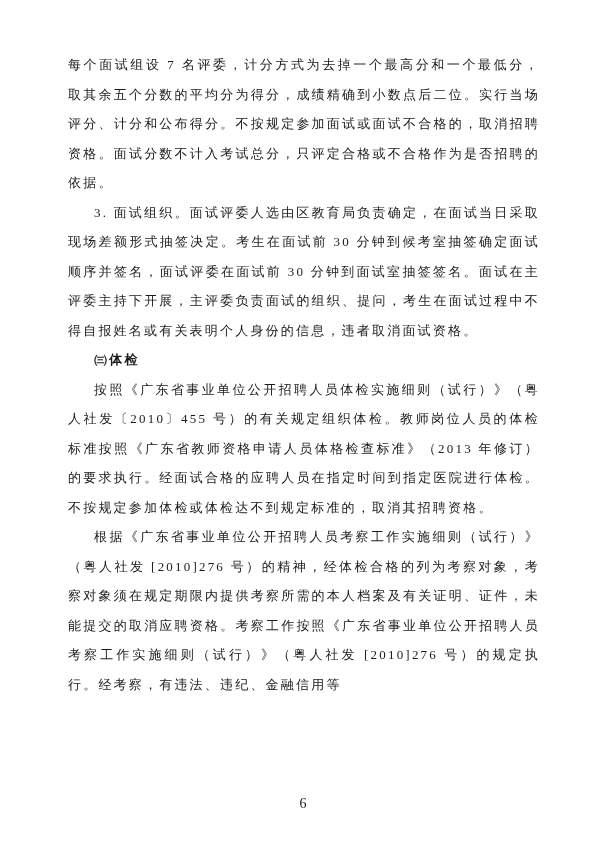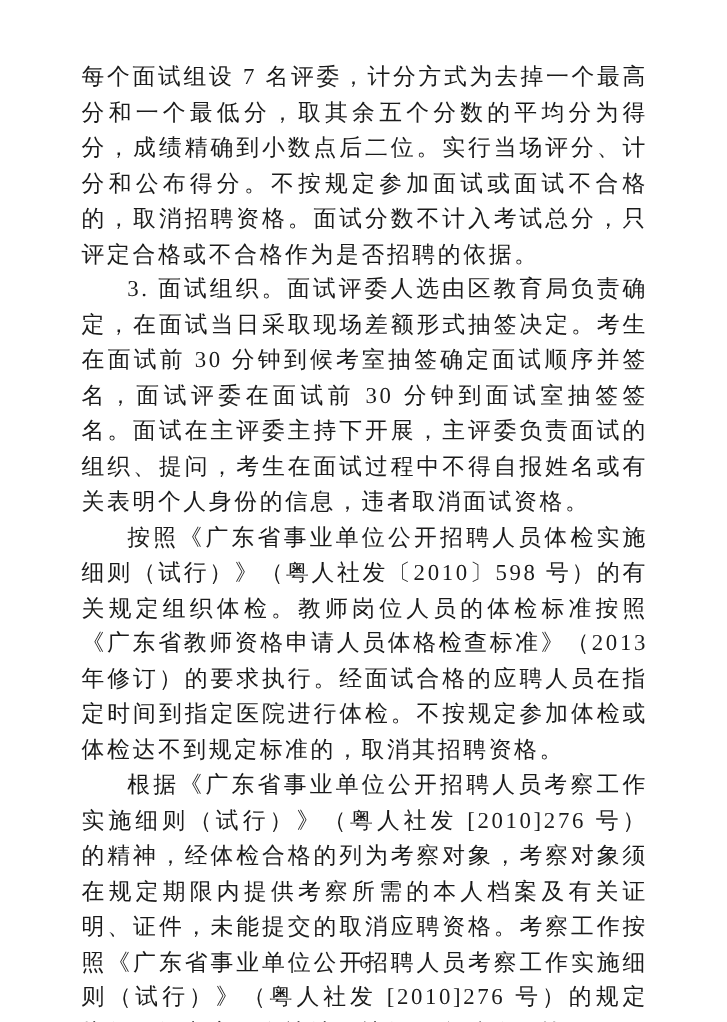--- a/index.html
+++ b/index.html
@@ -16,21 +16,21 @@
   .page {
     position: absolute;
     inset: 0;
     box-sizing: border-box;
     padding: 50px 66px 0 68px;
     background: #ffffff;
   }
   .content p,
   .content h3 {
     font-family: "Liberation Serif", "DejaVu Serif", serif;
-    font-size: 19px;
+    font-size: 13px;
     line-height: 29.5px;
     color: #1b1b1b;
     text-align: justify;
     text-justify: inter-character;
     letter-spacing: 2.2px;
     margin: 0;
     padding: 0;
     font-weight: normal;
     word-break: break-all;
   }
@@ -52,18 +52,19 @@
     color: #1b1b1b;
   }
 </style>
 </head>
 <body>
 
 <div class="page">
   <div class="content">
     <p class="body-para">每个面试组设 7 名评委，计分方式为去掉一个最高分和一个最低分，取其余五个分数的平均分为得分，成绩精确到小数点后二位。实行当场评分、计分和公布得分。不按规定参加面试或面试不合格的，取消招聘资格。面试分数不计入考试总分，只评定合格或不合格作为是否招聘的依据。</p>
     <p class="body-para indent">3. 面试组织。面试评委人选由区教育局负责确定，在面试当日采取现场差额形式抽签决定。考生在面试前 30 分钟到候考室抽签确定面试顺序并签名，面试评委在面试前 30 分钟到面试室抽签签名。面试在主评委主持下开展，主评委负责面试的组织、提问，考生在面试过程中不得自报姓名或有关表明个人身份的信息，违者取消面试资格。</p>
-    <p class="body-para indent">按照《广东省事业单位公开招聘人员体检实施细则（试行）》（粤人社发〔2010〕598 号）的有关规定组织体检。教师岗位人员的体检标准按照《广东省教师资格申请人员体格检查标准》（2013 年修订）的要求执行。经面试合格的应聘人员在指定时间到指定医院进行体检。不按规定参加体检或体检达不到规定标准的，取消其招聘资格。</p>
+    <h3 class="heading">㈢体检</h3>
+    <p class="body-para indent">按照《广东省事业单位公开招聘人员体检实施细则（试行）》（粤人社发〔2010〕455 号）的有关规定组织体检。教师岗位人员的体检标准按照《广东省教师资格申请人员体格检查标准》（2013 年修订）的要求执行。经面试合格的应聘人员在指定时间到指定医院进行体检。不按规定参加体检或体检达不到规定标准的，取消其招聘资格。</p>
     <p class="body-para indent">根据《广东省事业单位公开招聘人员考察工作实施细则（试行）》（粤人社发 [2010]276 号）的精神，经体检合格的列为考察对象，考察对象须在规定期限内提供考察所需的本人档案及有关证明、证件，未能提交的取消应聘资格。考察工作按照《广东省事业单位公开招聘人员考察工作实施细则（试行）》（粤人社发 [2010]276 号）的规定执行。经考察，有违法、违纪、金融信用等</p>
   </div>
 
   <div class="footer">6</div>
 </div>
 
 </body></html>

